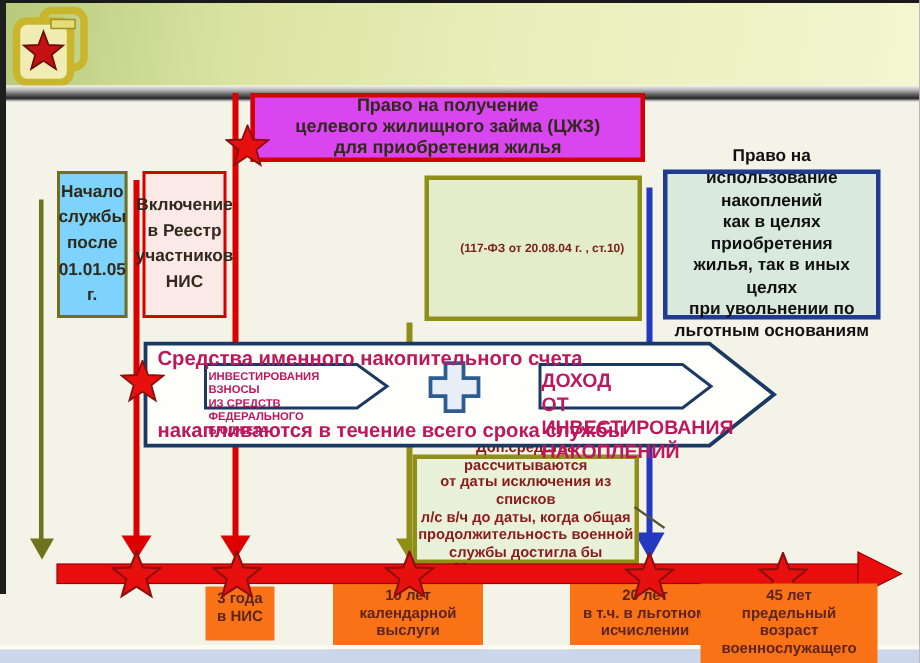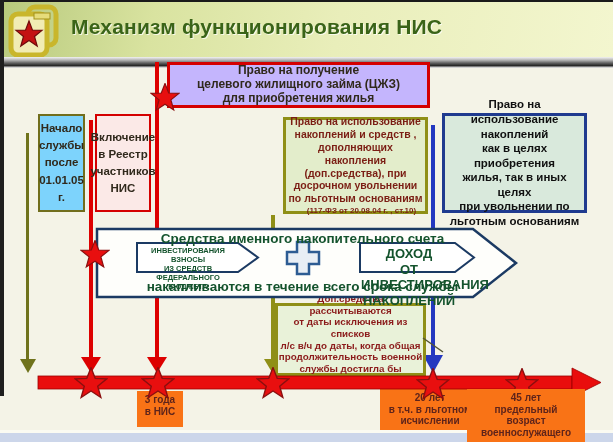--- a/index.html
+++ b/index.html
@@ -18,21 +18,21 @@
   #sep { position:absolute; left:0; top:57px; width:613px; height:11px;
     background:linear-gradient(180deg,#f2f2f2 0%,#b5b5b5 28%,#606060 55%,#262626 78%,#c9c9c9 94%,#eeeeee 100%);}
   #left-edge { position:absolute; left:0; top:0; width:4px; height:396px; background:#1e1e1e; }
   #bottom-line { position:absolute; left:0; top:430px; width:613px; height:3px; background:#fbfbf2; z-index:7;}
   #bottom-strip { position:absolute; left:0; top:433px; width:613px; height:9px; background:#ccd6ea; z-index:7;}
 
   .box { position:absolute; box-sizing:border-box; display:flex; flex-direction:column;
     align-items:center; justify-content:center; text-align:center; z-index:2; }
   .ml { white-space:pre-line; }
 
-  #box-czh { left:167px; top:62px; width:263px; height:46px; background:#c4b5fd;
+  #box-czh { left:167px; top:62px; width:263px; height:46px; background:#d946ef;
     border:3px solid #d40000; font-size:12px; line-height:1.16; color:#30291c;}
   #box-start { left:38px; top:114px; width:47px; height:98px; background:#7dd3fc;
     border:2.5px solid #716e1d; font-size:11.5px; line-height:1.5; color:#30291c;}
   #box-registry { left:95px; top:114px; width:56px; height:98px; background:#fbe9e7;
     border:2.5px solid #d40000; font-size:11.5px; line-height:1.5; color:#30291c;text-align:center;}
   #box-early { left:283px; top:117px; width:145px; height:97px; background:#e3edcb;
     border:3px solid #8f8f17; font-size:10.5px; line-height:1.22; color:#7b1e14;}
   #box-early .note { font-size:8px; margin-top:1px;margin-left:12px; }
   #box-usage { left:442px; top:113px; width:145px; height:100px; background:#d9e9dc;
     border:3.5px solid #1f3a8f; font-size:11.5px; line-height:1.27; color:#101010;}
@@ -44,41 +44,40 @@
     box-sizing:border-box; padding-top:3px;}
   #tl-1 { left:137px; top:391px; width:46px; height:36px; }
   #tl-2 { left:222px; top:389px; width:100px; height:44px; }
   #tl-3 { left:380px; top:389px; width:100px; height:44px; }
   #tl-4 { left:467px; top:389px; width:118px; height:68px; z-index:8;}
 
   .vline { position:absolute; z-index:1; }
   .ah { position:absolute; width:0; height:0; z-index:1; }
 
   #shape-layer { position:absolute; left:0; top:0; z-index:3; }
-  .ctext { position:absolute; z-index:4; text-align:center; color:#14532d; }
+  .ctext { position:absolute; z-index:4; color:#be185d; }
   #c-title { left:105px; top:231px; width:395px; font-size:13.5px; }
   #c-bottom { left:105px; top:279px; width:395px; font-size:13.5px; }
   #c-left { left:139px; top:246px; width:98px; font-size:7.5px; line-height:1.2; }
   #c-right { left:361px; top:246px; width:96px; font-size:13px; line-height:1.2; }
 
   .star { position:absolute; z-index:6; }
 </style>
 </head>
 <body>
 
 <div id="slide">
 
   <div id="hdr">
     <svg id="emblem" width="58" height="54" viewBox="0 0 58 54">
       <rect x="24" y="3" width="28" height="38" rx="7" fill="none" stroke="#c9b62c" stroke-width="5"></rect>
       <rect x="7" y="10" width="36" height="41" rx="7" fill="#f1ecb4" stroke="#c9b62c" stroke-width="5"></rect>
       <rect x="30" y="9" width="16" height="6" fill="#e6dc7a" stroke="#a3921a" stroke-width="1"></rect>
       <polygon points="25,17 28.4,26 38,26.4 30.5,32.5 33.2,42 25,36.5 16.8,42 19.5,32.5 12,26.4 21.6,26" fill="#c41212" stroke="#6e0b0b" stroke-width="1.2"></polygon>
     </svg>
-    <div id="hdr-title">Механизм функционирования НИС</div>
   </div>
   <div id="sep"></div>
   <div id="left-edge"></div>
 
   <div class="vline" style="left:26px;top:133px;width:3px;height:228px;background:#6f721c;"></div>
   <div class="ah" style="left:19.5px;top:359px;border-left:8px solid transparent;border-right:8px solid transparent;border-top:14px solid #6f721c;"></div>
 
   <div class="vline" style="left:89px;top:120px;width:4px;height:238px;background:#dd0000;"></div>
   <div class="ah" style="left:81px;top:357px;border-left:10px solid transparent;border-right:10px solid transparent;border-top:16px solid #dd0000;"></div>
 
@@ -96,43 +95,40 @@
 для приобретения жилья</div>
   <div class="box ml" id="box-start">Начало
 службы
 после
 01.01.05 г.</div>
   <div class="box ml" id="box-registry">Включение
 в Реестр
 участников
 НИС</div>
   <div class="box" id="box-early">
-    <div class="ml">Право на использование
-накоплений  и средств ,
-дополняющих накопления
-(доп.средства), при
-досрочном увольнении
-по льготным основаниям</div>
     <div class="note">(117-ФЗ от 20.08.04 г. , ст.10)</div>
   </div>
   <div class="box ml" id="box-usage">Право на использование
 накоплений
 как в целях приобретения
 жилья, так в иных целях
 при увольнении по
 льготным основаниям</div>
   <div class="box ml" id="box-dop">Доп.средства  рассчитываются
 от даты исключения из списков
 л/с в/ч до даты, когда общая
 продолжительность военной
 службы  достигла бы
 20  календарных лет</div>
 
   <div class="tl ml" id="tl-1">3 года
 в НИС</div>
+  <div class="tl ml" id="tl-2">10 лет
+календарной
+выслуги</div>
   <div class="tl ml" id="tl-3">20 лет
 в т.ч. в льготном
 исчислении</div>
   <div class="tl ml" id="tl-4">45 лет
 предельный
 возраст
 военнослужащего</div>
 
   <svg id="shape-layer" width="613" height="442" viewBox="0 0 613 442">
     <polygon points="97,229 473,229 516,263 473,297 97,297" fill="#fefefb" stroke="#1b3a63" stroke-width="2.5"></polygon>

